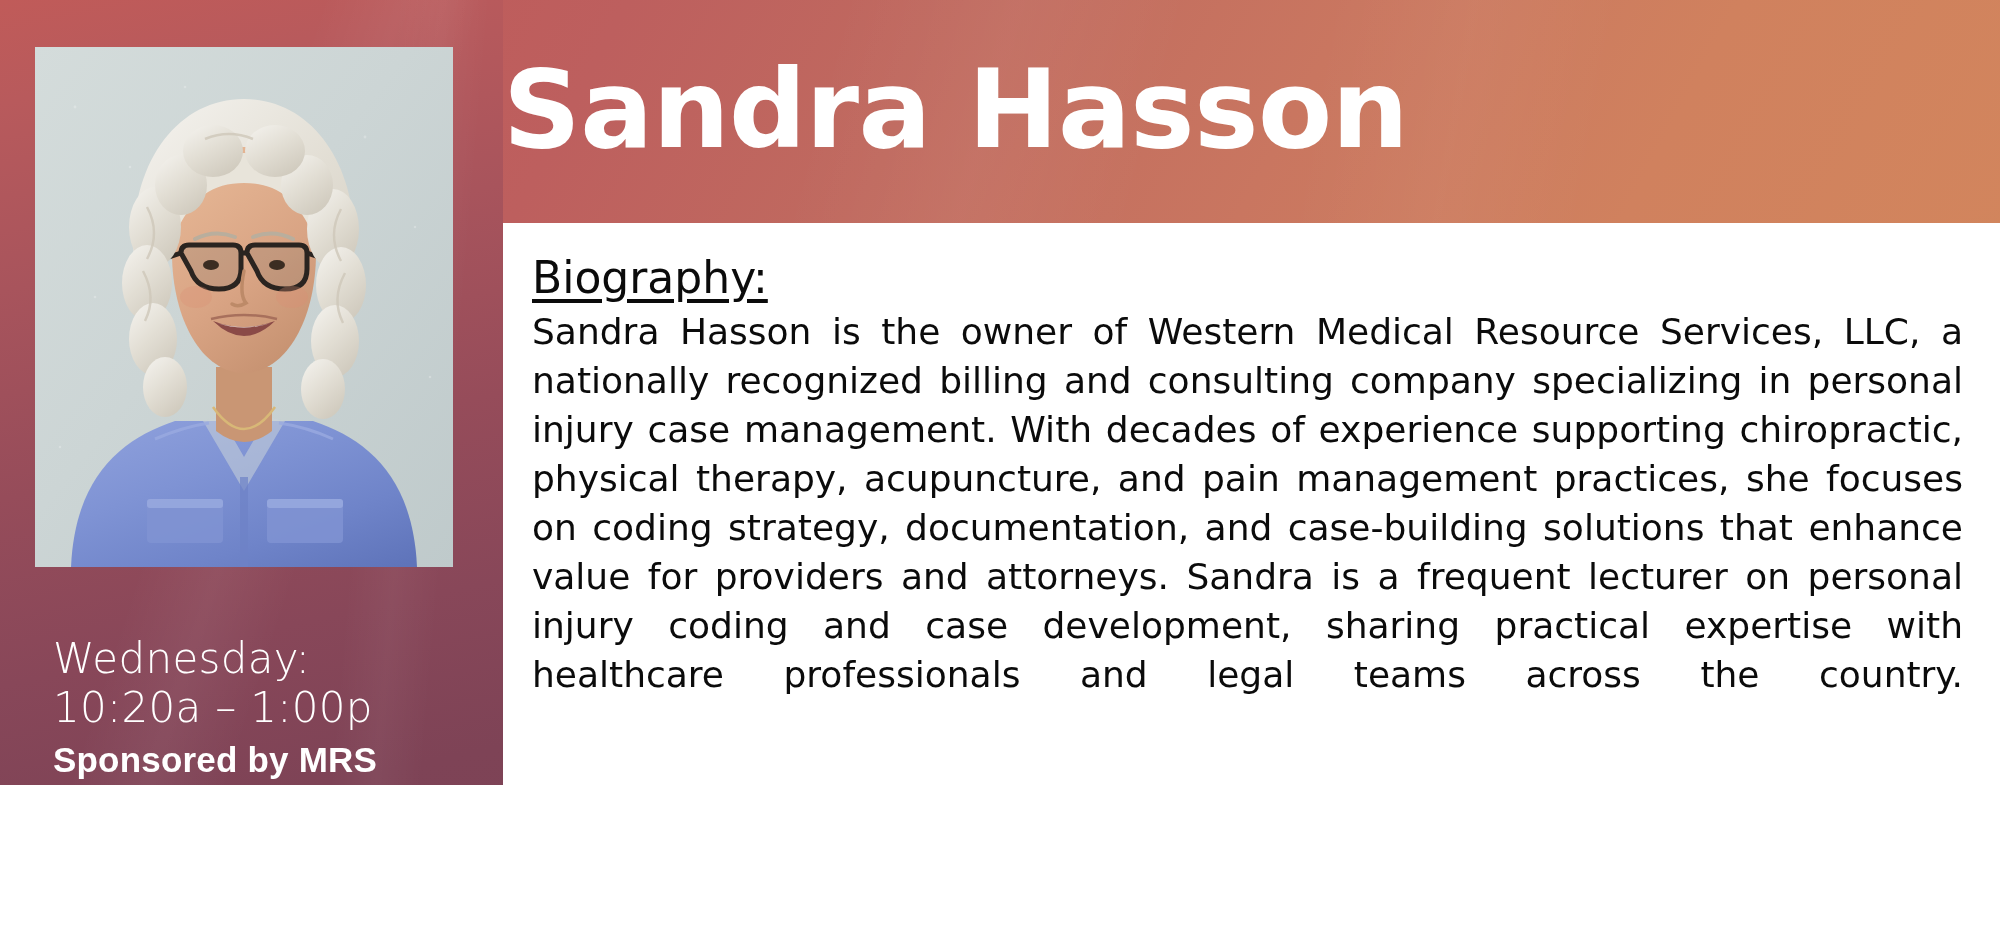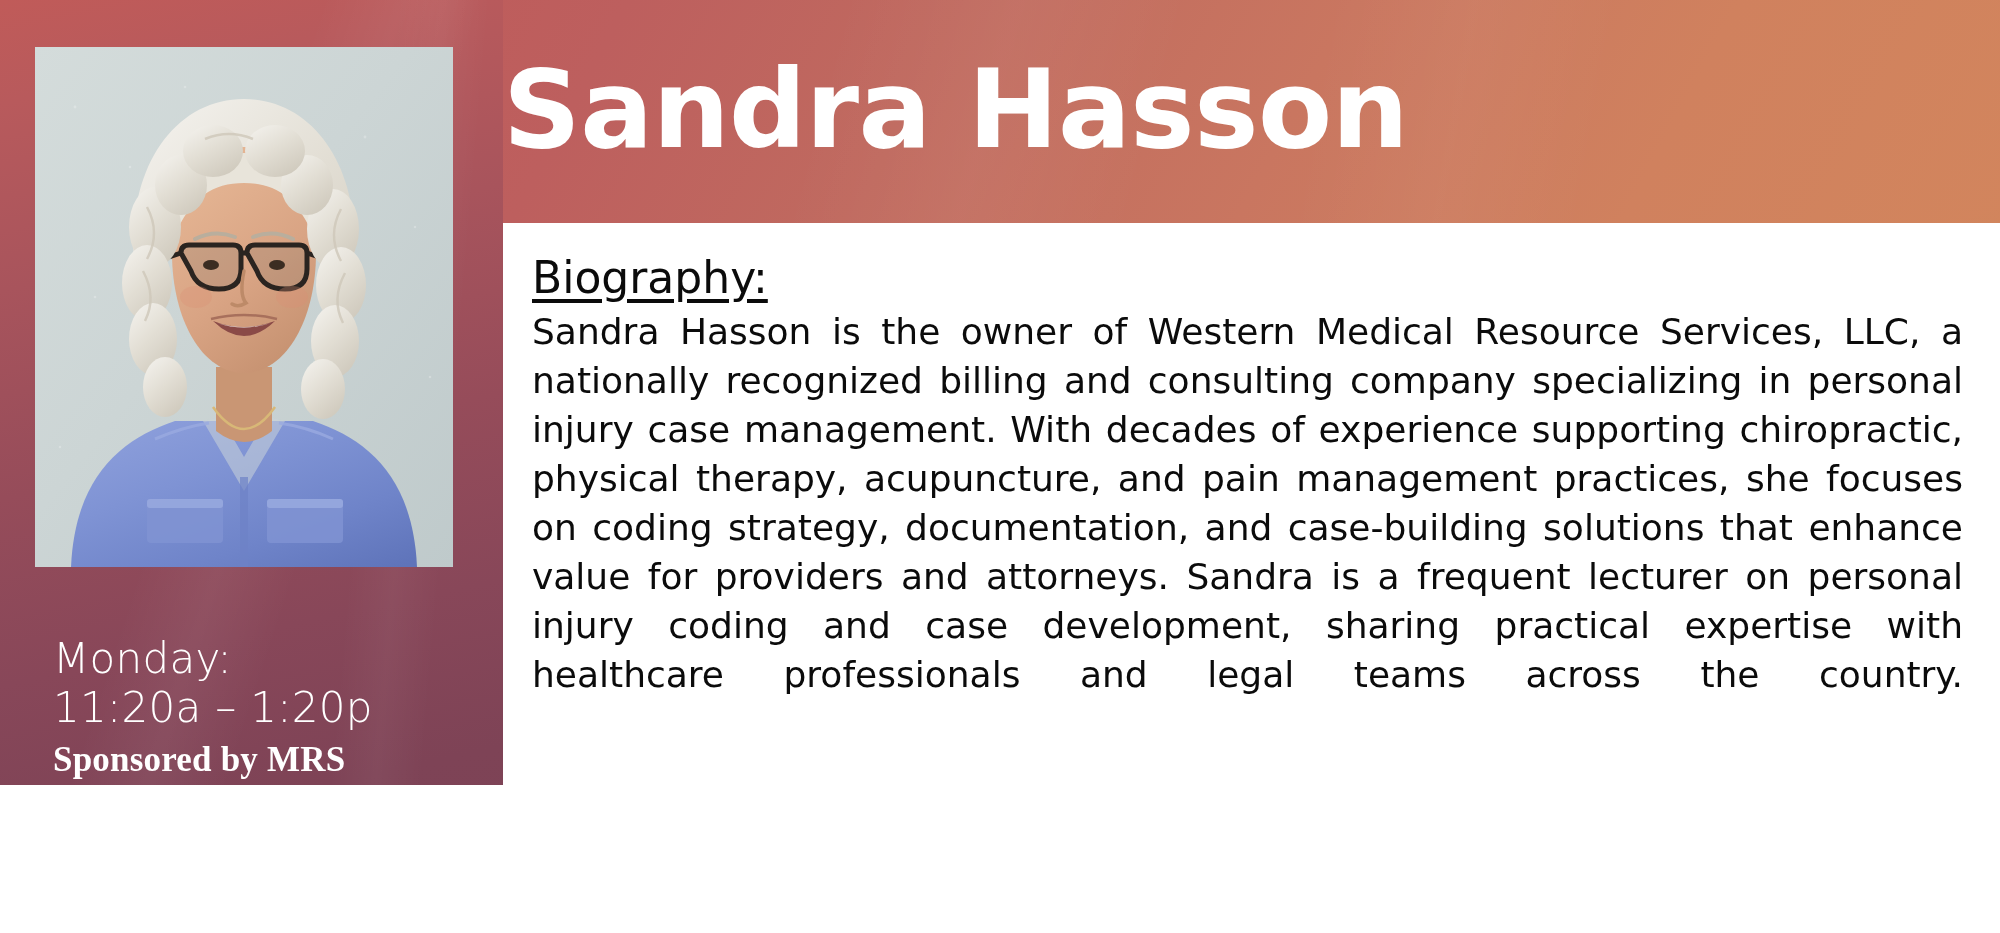--- a/index.html
+++ b/index.html
@@ -123,21 +123,21 @@
     line-height: 1.16;
     font-weight: 300;
     letter-spacing: 0.3px;
     font-family: "DejaVu Sans", "Liberation Sans", sans-serif;
   }
   .schedule-sponsor {
     margin-top: 8px;
     font-size: 35px;
     font-weight: 700;
     letter-spacing: 0.2px;
-    font-family: Liberation Serif, serif;
+    font-family: Liberation Sans, sans-serif;
   }
 
   
   .bio-wrap {
     position: absolute;
     left: 532px;
     top: 252px;
     width: 1431px;
   }
   .bio-heading {
@@ -294,22 +294,22 @@
         <path d="M306 162 q-14 26 0 52"></path>
         <path d="M310 226 q-14 26 -2 50"></path>
         <path d="M170 92 q24 -10 48 0"></path>
       </g>
     </svg>
   </div>
 
   <div class="speaker-name">Sandra Hasson</div>
 
   <div class="schedule">
-    <div class="schedule-line">Monday:</div>
-    <div class="schedule-line">11:20a – 1:20p</div>
+    <div class="schedule-line">Wednesday:</div>
+    <div class="schedule-line">10:20a – 1:00p</div>
     <div class="schedule-sponsor">Sponsored by MRS</div>
   </div>
 
   <div class="bio-wrap">
     <div class="bio-heading">Biography:</div>
     <div class="bio-body">Sandra Hasson is the owner of Western Medical Resource Services, LLC, a nationally recognized billing and consulting company specializing in personal injury case management. With decades of experience supporting chiropractic, physical therapy, acupuncture, and pain management practices, she focuses on coding strategy, documentation, and case-building solutions that enhance value for providers and attorneys. Sandra is a frequent lecturer on personal injury coding and case development, sharing practical expertise with healthcare professionals and legal teams across the country.</div>
   </div>
 
 </div>
 

